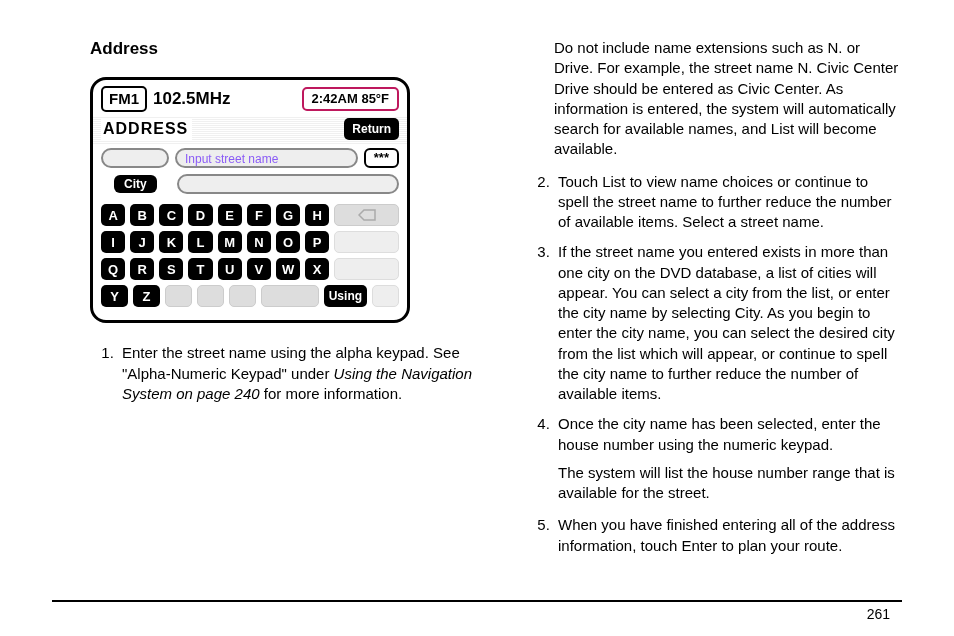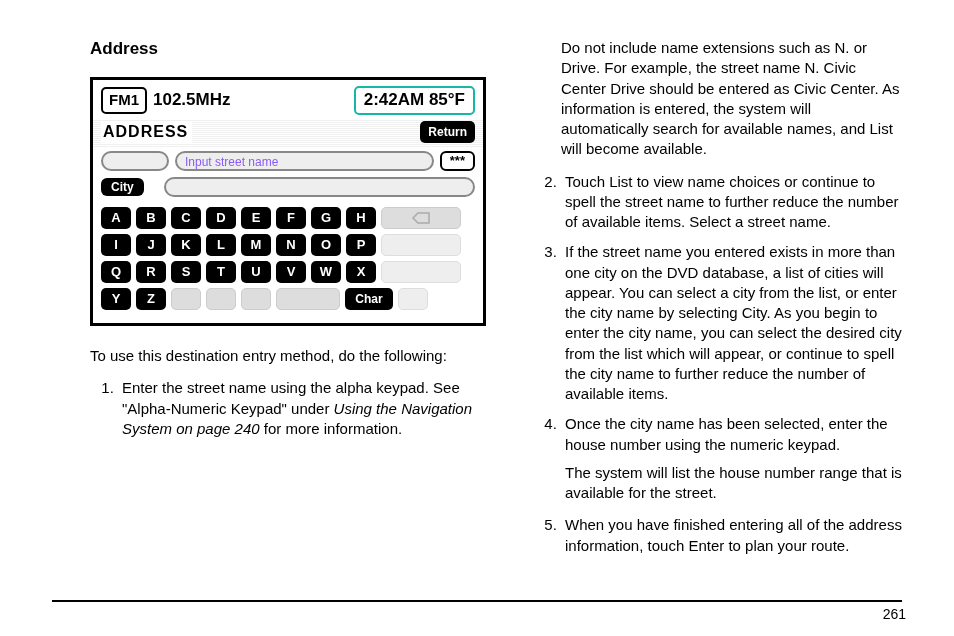--- a/index.html
+++ b/index.html
@@ -29,25 +29,25 @@
   p { margin-bottom: 12px; }
   ol { padding-left: 28px; }
   ol li { margin-bottom: 10px; padding-left: 4px; }
   ol li::marker { font-size: 15px; }
   .subpara { margin-top: 8px; }
   .italic { font-style: italic; }
 
   
   .device {
     border: 3px solid #000;
-    border-radius: 0;
+    border-radius: 16px;
     background: #fff;
     margin: 16px 11px 20px 0;
     padding: 0;
-    width: 396px;
+    width: 320px;
   }
   .dev-top {
     display: flex;
     align-items: center;
     gap: 6px;
     padding: 6px 8px 4px 8px;
   }
   .fm-badge {
     border: 2px solid #000;
     border-radius: 5px;
@@ -55,25 +55,25 @@
     font-weight: bold;
     font-size: 15px;
     background: #fff;
   }
   .freq {
     font-weight: bold;
     font-size: 17px;
   }
   .spacer { flex: 1; }
   .time-badge {
-    border: 2px solid #14b8a6;
+    border: 2px solid #be185d;
     border-radius: 5px;
     padding: 1px 8px;
     font-weight: bold;
-    font-size: 17px;
+    font-size: 13px;
     background: #fff;
   }
   .dev-title-row {
     display: flex;
     align-items: center;
     padding: 2px 8px 4px 8px;
     background: repeating-linear-gradient(0deg, #f0f0f0 0, #f0f0f0 1px, #fff 1px, #fff 2px);
   }
   .dev-title {
     font-weight: bold;
@@ -116,21 +116,21 @@
     padding: 0 8px;
     font-weight: bold;
     font-size: 13px;
     background: #fff;
     height: 20px;
     line-height: 16px;
   }
   .city-row {
     display: flex;
     gap: 20px;
-    padding: 2px 8px 6px 8px;
+    padding: 2px 8px 6px 21px;
     align-items: center;
   }
   .city-btn {
     background: #000;
     color: #fff;
     border-radius: 6px;
     padding: 1px 10px;
     font-size: 12px;
     font-weight: bold;
   }
@@ -181,21 +181,21 @@
 
   .footer-rule {
     position: absolute;
     left: 52px;
     right: 52px;
     bottom: 34px;
     border-top: 2px solid #000;
   }
   .page-num {
     position: absolute;
-    right: 48px;
+    right: 64px;
     bottom: 12px;
     font-size: 14px;
   }
 </style>
 </head>
 <body>
 
 <div class="page">
   <div class="col col-left">
     <h2>Address</h2>
@@ -261,27 +261,26 @@
           <span class="key">X</span>
           <span class="key key-empty"></span>
         </div>
         <div class="krow">
           <span class="key">Y</span>
           <span class="key">Z</span>
           <span class="key key-disabled"></span>
           <span class="key key-disabled"></span>
           <span class="key key-disabled"></span>
           <span class="key key-disabled key-wide"></span>
-          <span class="key key-char">Char</span>
+          <span class="key key-char">Using</span>
           <span class="key key-empty" style="width:30px"></span>
         </div>
       </div>
     </div>
 
-    <p>To use this destination entry method, do the following:</p>
     <ol start="1">
       <li>
         <span>Enter the street name using the alpha keypad. See "Alpha-Numeric Keypad" under </span><span class="italic">Using the Navigation System on page 240</span><span> for more information.</span>
       </li>
     </ol>
   </div>
 
   <div class="col col-right">
     <p style="margin-left:28px">Do not include name extensions such as N. or Drive. For example, the street name N. Civic Center Drive should be entered as Civic Center. As information is entered, the system will automatically search for available names, and List will become available.</p>
     <ol start="2">

